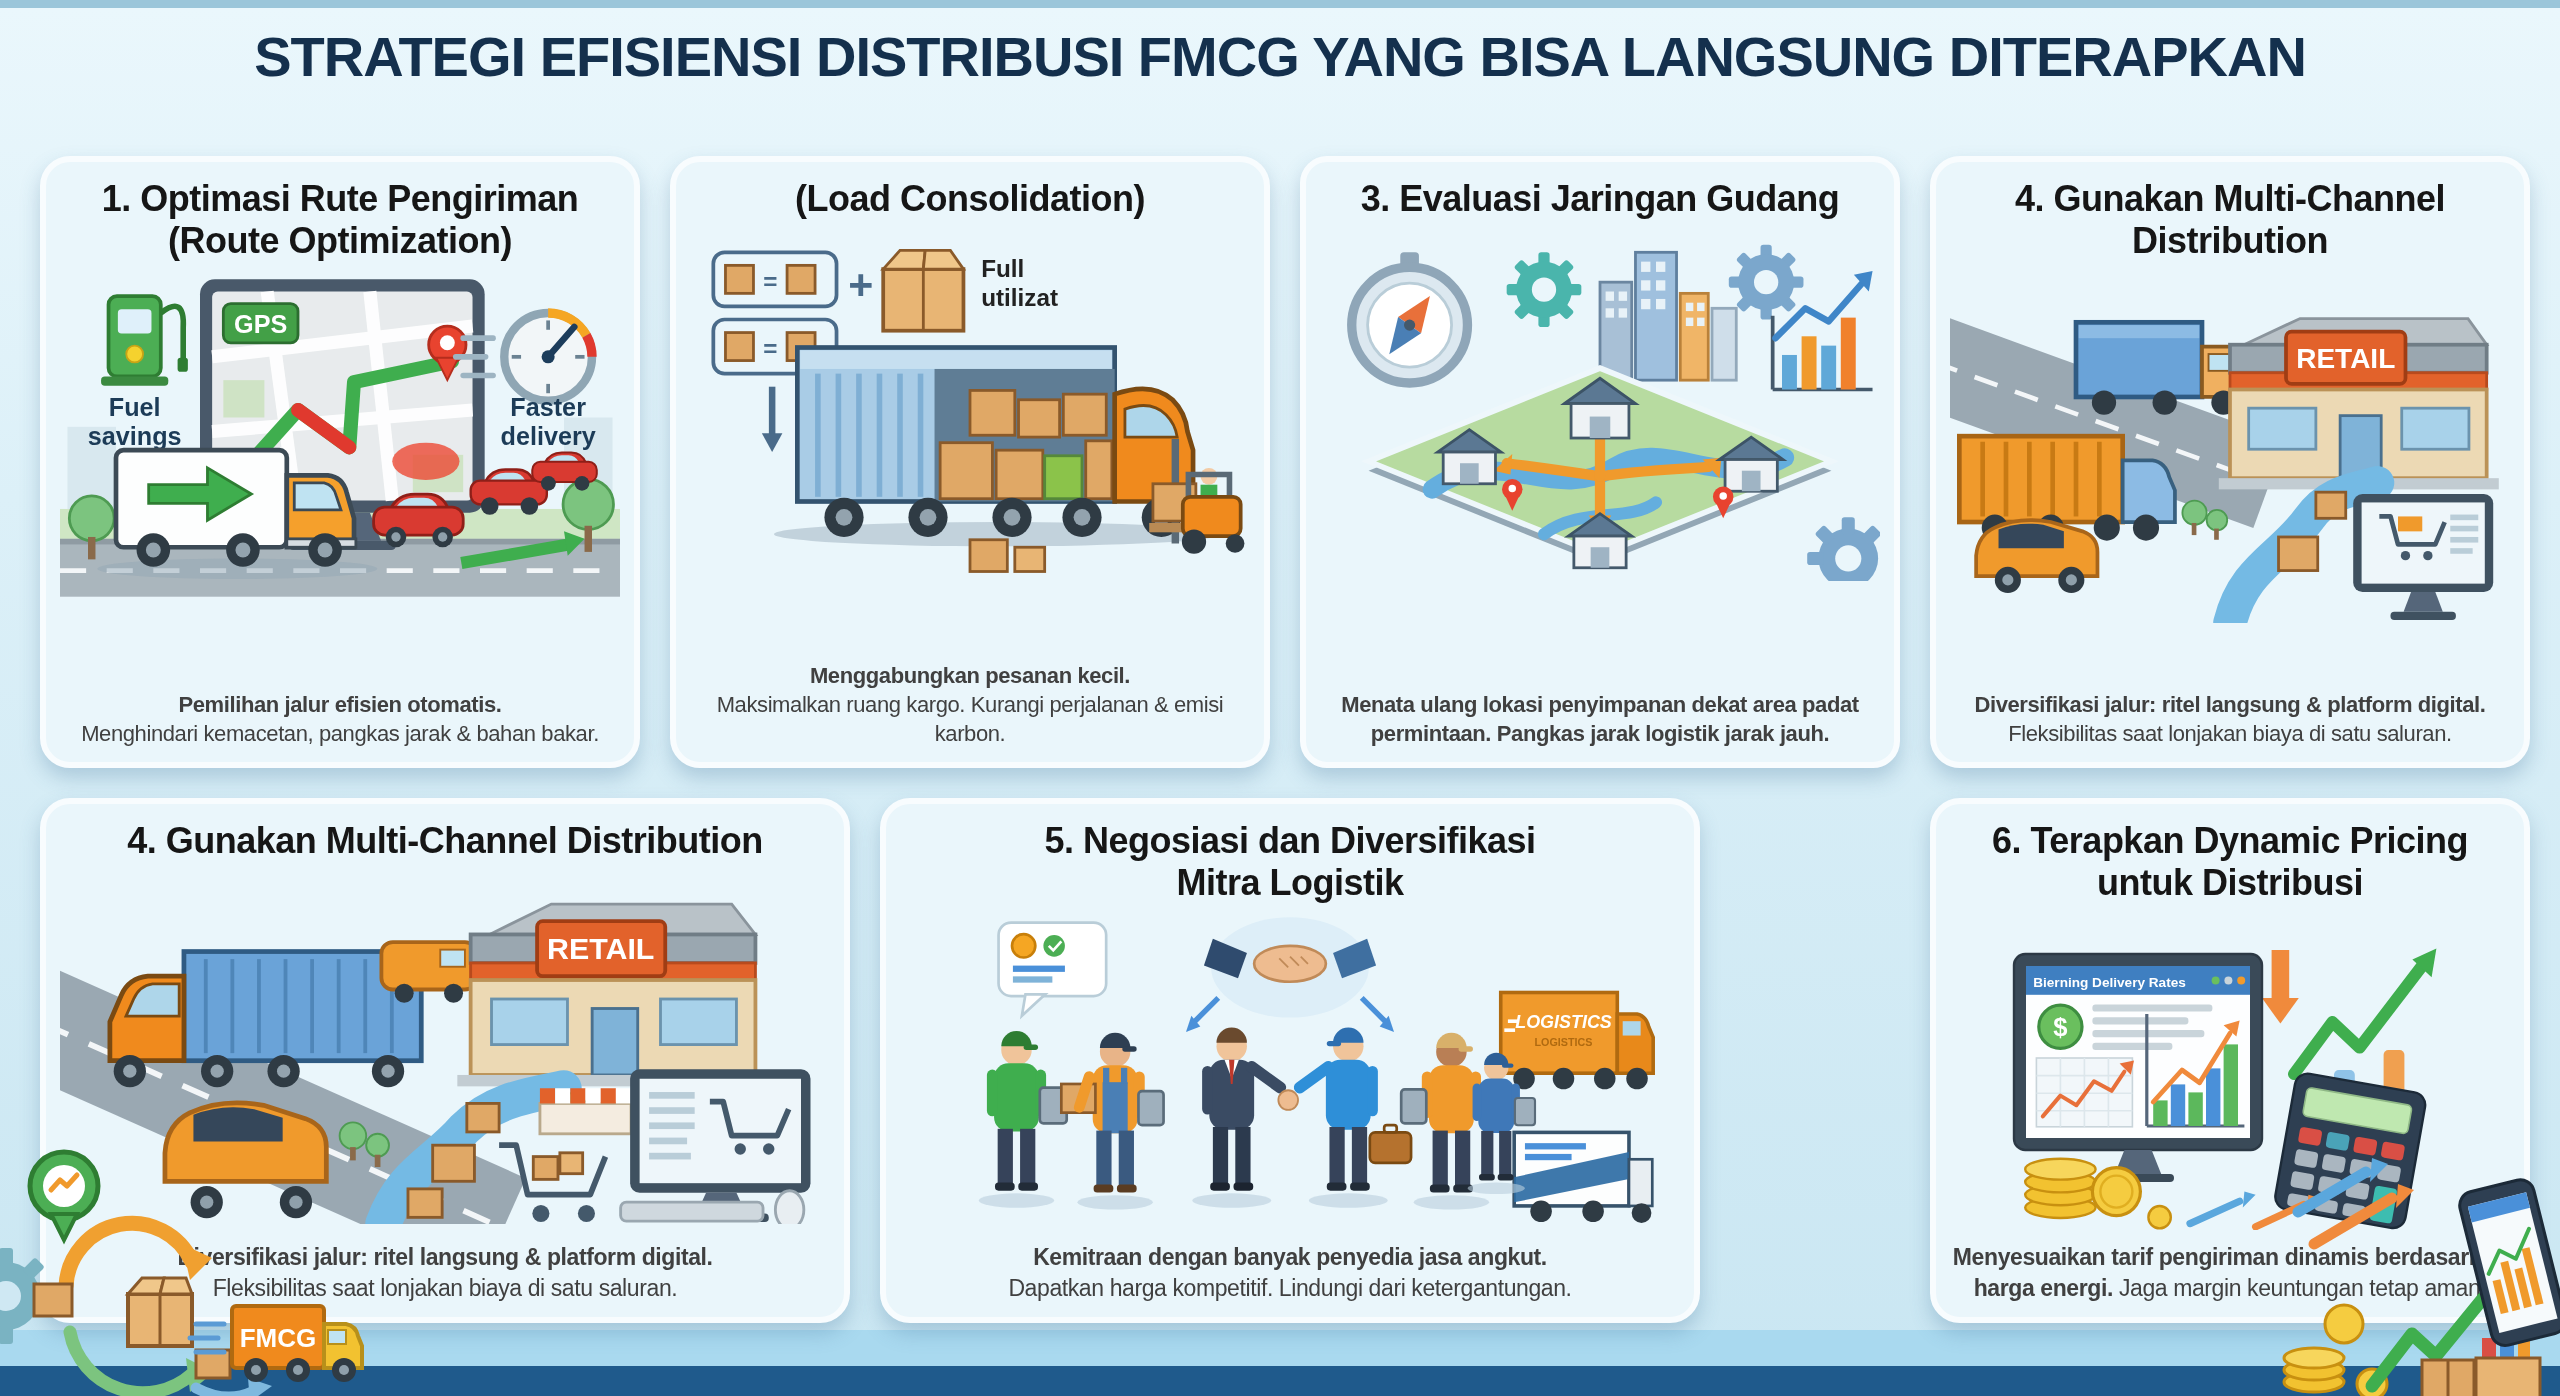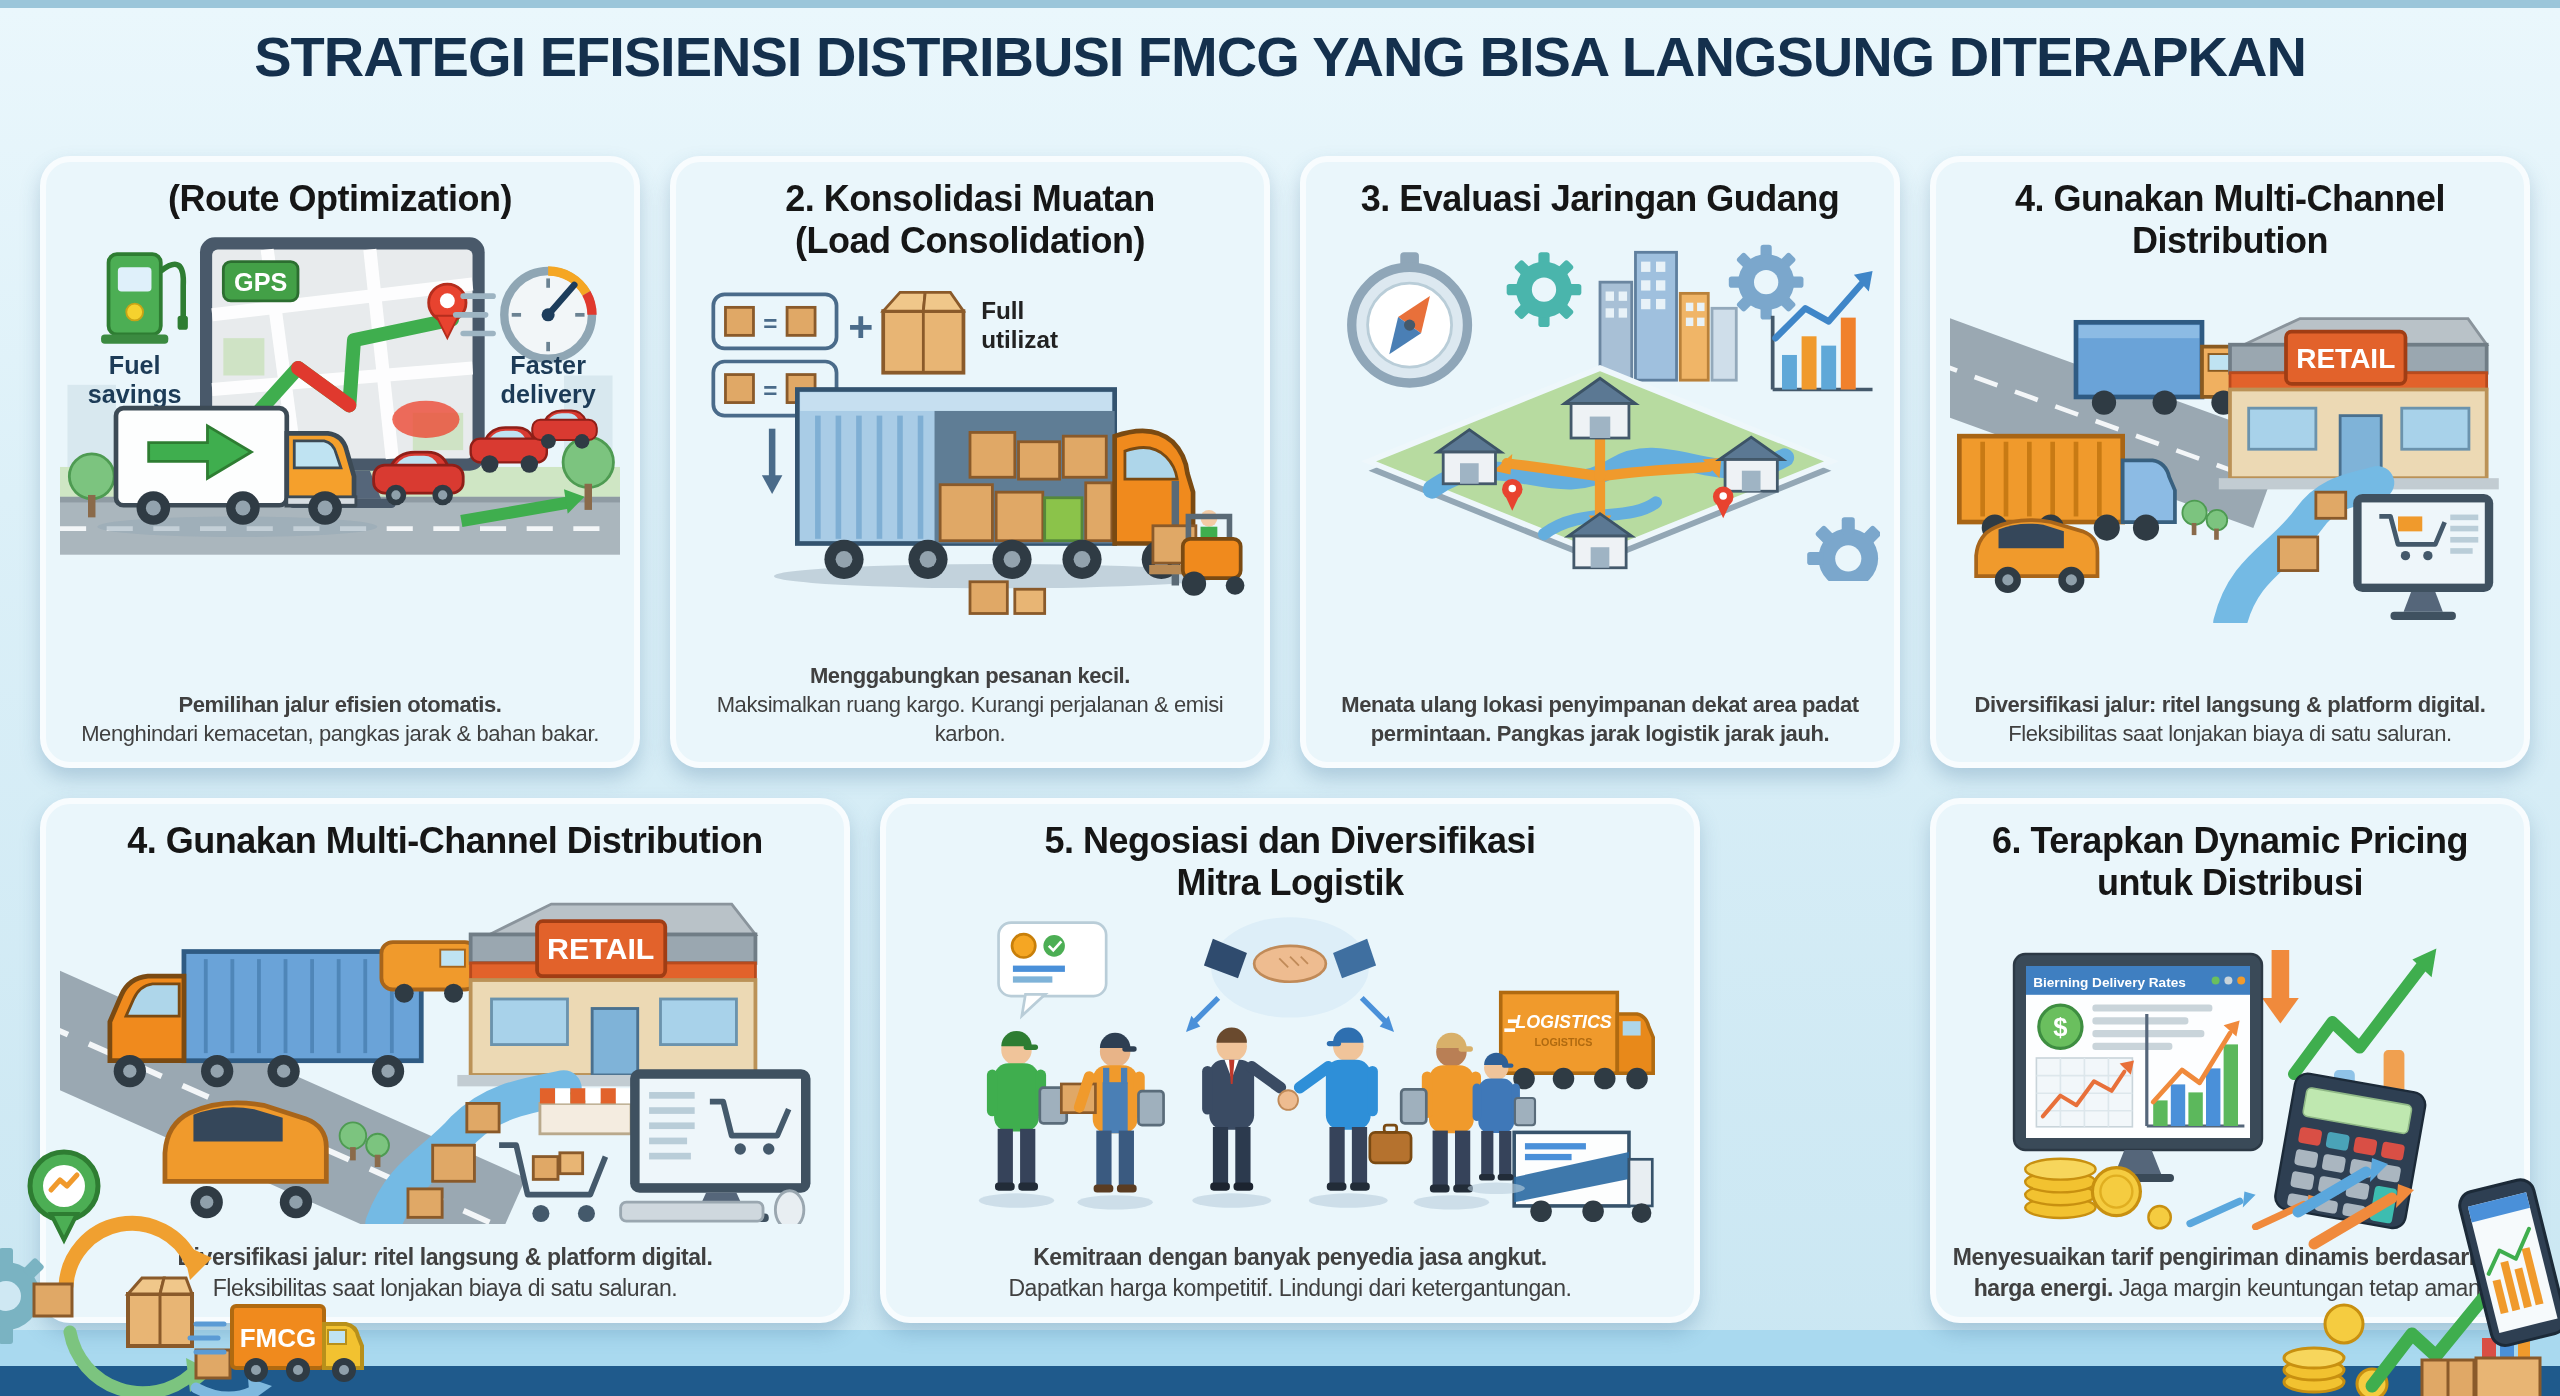--- a/index.html
+++ b/index.html
@@ -38,20 +38,21 @@
 
 <div class="stage">
 
   <h1 class="main-title">STRATEGI EFISIENSI DISTRIBUSI FMCG YANG BISA LANGSUNG DITERAPKAN</h1>
 
   <div class="band band-light"></div>
   <div class="band band-dark"></div>
 
   <section class="panel row-top" id="p1">
     <h2 class="panel-title">
+      <span>1. Optimasi Rute Pengiriman</span>
       <span>(Route Optimization)</span>
     </h2>
     <svg class="illus" width="560" height="355" viewBox="0 0 600 380">
       <rect x="8" y="170" width="52" height="95" fill="#d8e8ef"></rect>
       <rect x="540" y="160" width="52" height="105" fill="#d8e8ef"></rect>
       <rect x="0" y="258" width="600" height="40" fill="#cfe6c4"></rect>
       <rect x="0" y="290" width="600" height="62" fill="#aab6bd"></rect>
       <rect x="0" y="290" width="600" height="6" fill="#8f9ba3"></rect>
       <line x1="0" y1="324" x2="600" y2="324" stroke="#f3f6f8" stroke-width="5" stroke-dasharray="28 22"></line>
       <path d="M430,316 L545,296" stroke="#3fae4e" stroke-width="13" fill="none"></path>
@@ -161,21 +162,20 @@
       </g>
     </svg>
     <p class="caption">
       <span class="b blk">Pemilihan jalur efisien otomatis.</span>
       <span class="blk">Menghindari kemacetan, pangkas jarak &amp; bahan bakar.</span>
     </p>
   </section>
 
   <section class="panel row-top" id="p2">
     <h2 class="panel-title">
-      <span>2. Konsolidasi Muatan</span>
       <span>(Load Consolidation)</span>
     </h2>
     <svg class="illus" width="560" height="355" viewBox="0 0 600 380">
       <g>
         <rect x="25" y="28" width="132" height="58" rx="12" fill="none" stroke="#4a6b8a" stroke-width="4"></rect>
         <g fill="#e0a866" stroke="#8a5a2a" stroke-width="3">
           <rect x="38" y="42" width="30" height="30"></rect>
             <rect x="104" y="42" width="30" height="30"></rect>
           <rect x="38" y="114" width="30" height="30"></rect>
             <rect x="104" y="114" width="30" height="30"></rect>

